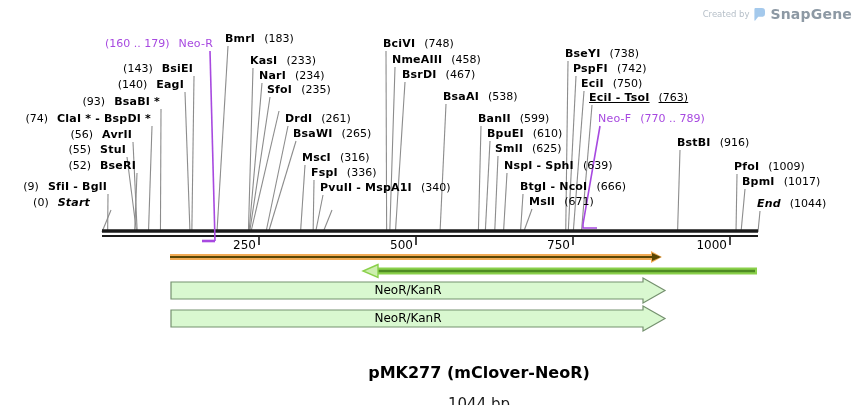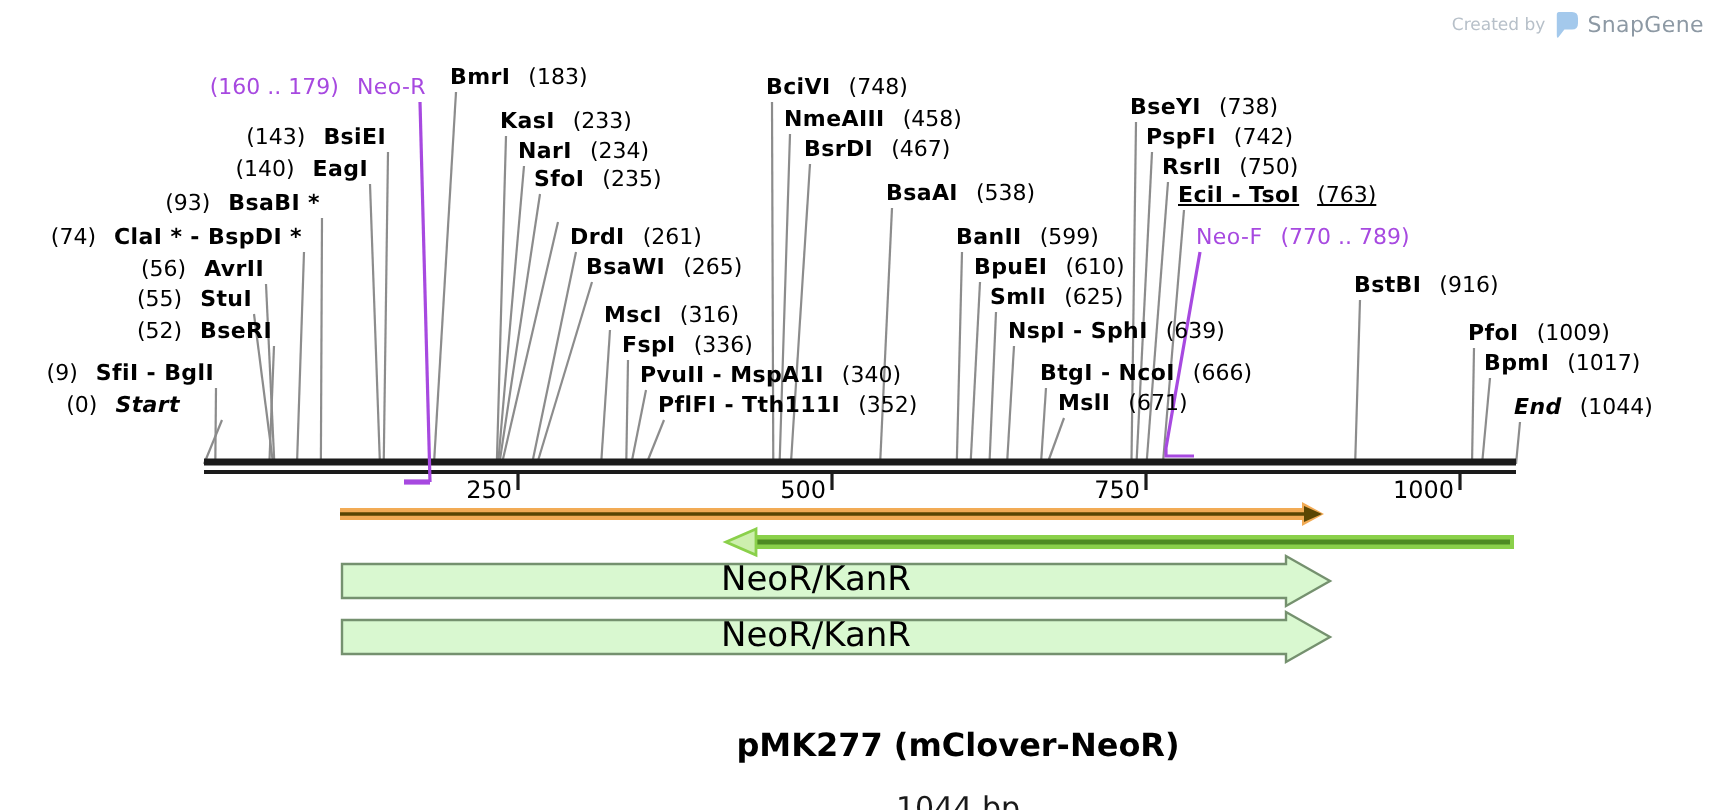--- a/index.html
+++ b/index.html
@@ -1,29 +1,29 @@
 <!DOCTYPE html>
 <html><head>
 <meta charset="utf-8">
 <style>
   html,body{margin:0;padding:0;background:#fff;}
   .stage{position:relative;width:862px;height:405px;background:#ffffff;overflow:hidden;
          font-family:"DejaVu Sans","Liberation Sans",sans-serif;}
   .credit{position:absolute;top:6px;right:10px;display:flex;align-items:center;gap:5px;margin-left:36px;}
   .credit .cby{font-size:8.5px;color:#b7c0c9;}
-  .credit .brand{font-size:11px;color:#8d99a4;font-weight:400;letter-spacing:.2px;}
+  .credit .brand{font-size:14px;color:#8d99a4;font-weight:700;letter-spacing:.2px;}
   #map-svg{position:absolute;left:0;top:0;}
   #labels{position:absolute;left:0;top:0;width:862px;height:405px;}
   .slabel{position:absolute;font-size:11px;line-height:12px;white-space:nowrap;color:#000;}
   .slabel .nm{font-weight:bold;letter-spacing:.2px;}
   .slabel.it .nm{font-style:italic;}
   .slabel .gap{display:inline-block;width:9px;}
   .slabel.primer{color:#a749e0;}
   .slabel.primer .nm{font-weight:normal;}
-  .boxlabel{position:absolute;font-size:17px;line-height:13px;text-align:center;color:#000;white-space:nowrap;}
+  .boxlabel{position:absolute;font-size:12px;line-height:13px;text-align:center;color:#000;white-space:nowrap;}
   .footer{position:absolute;left:0;top:363px;width:862px;text-align:center;padding-left:48px;}
   .footer .title{font-size:16px;font-weight:bold;color:#000;}
   .footer .subtitle{font-size:15px;color:#1a1a1a;margin-top:13px;}
 </style>
 </head>
 <body>
 
 <div class="stage">
 
   <div class="credit">
@@ -111,34 +111,33 @@
       <span class="slabel" style="right: 669px; top: 63px;"><span class="ps">(143)</span><span class="gap"></span><span class="nm">BsiEI</span></span>
       <span class="slabel" style="left: 225px; top: 33px;"><span class="nm">BmrI</span><span class="gap"></span><span class="ps">(183)</span></span>
       <span class="slabel" style="left: 250px; top: 55px;"><span class="nm">KasI</span><span class="gap"></span><span class="ps">(233)</span></span>
       <span class="slabel" style="left: 259px; top: 70px;"><span class="nm">NarI</span><span class="gap"></span><span class="ps">(234)</span></span>
       <span class="slabel" style="left: 267px; top: 84px;"><span class="nm">SfoI</span><span class="gap"></span><span class="ps">(235)</span></span>
       <span class="slabel" style="left: 285px; top: 113px;"><span class="nm">DrdI</span><span class="gap"></span><span class="ps">(261)</span></span>
       <span class="slabel" style="left: 293px; top: 128px;"><span class="nm">BsaWI</span><span class="gap"></span><span class="ps">(265)</span></span>
       <span class="slabel" style="left: 302px; top: 152px;"><span class="nm">MscI</span><span class="gap"></span><span class="ps">(316)</span></span>
       <span class="slabel" style="left: 311px; top: 167px;"><span class="nm">FspI</span><span class="gap"></span><span class="ps">(336)</span></span>
       <span class="slabel" style="left: 320px; top: 182px;"><span class="nm">PvuII - MspA1I</span><span class="gap"></span><span class="ps">(340)</span></span>
-      <span class="slabel" style="left: 329px; top: 197px;"><span class="nm">PflFI - Tth111I</span><span class="gap"></span><span class="ps">(352)</span></span>
       <span class="slabel" style="left: 383px; top: 38px;"><span class="nm">BciVI</span><span class="gap"></span><span class="ps">(748)</span></span>
       <span class="slabel" style="left: 392px; top: 54px;"><span class="nm">NmeAIII</span><span class="gap"></span><span class="ps">(458)</span></span>
       <span class="slabel" style="left: 402px; top: 69px;"><span class="nm">BsrDI</span><span class="gap"></span><span class="ps">(467)</span></span>
       <span class="slabel" style="left: 443px; top: 91px;"><span class="nm">BsaAI</span><span class="gap"></span><span class="ps">(538)</span></span>
       <span class="slabel" style="left: 478px; top: 113px;"><span class="nm">BanII</span><span class="gap"></span><span class="ps">(599)</span></span>
       <span class="slabel" style="left: 487px; top: 128px;"><span class="nm">BpuEI</span><span class="gap"></span><span class="ps">(610)</span></span>
       <span class="slabel" style="left: 495px; top: 143px;"><span class="nm">SmlI</span><span class="gap"></span><span class="ps">(625)</span></span>
       <span class="slabel" style="left: 504px; top: 160px;"><span class="nm">NspI - SphI</span><span class="gap"></span><span class="ps">(639)</span></span>
       <span class="slabel" style="left: 520px; top: 181px;"><span class="nm">BtgI - NcoI</span><span class="gap"></span><span class="ps">(666)</span></span>
       <span class="slabel" style="left: 529px; top: 196px;"><span class="nm">MslI</span><span class="gap"></span><span class="ps">(671)</span></span>
       <span class="slabel" style="left: 565px; top: 48px;"><span class="nm">BseYI</span><span class="gap"></span><span class="ps">(738)</span></span>
       <span class="slabel" style="left: 573px; top: 63px;"><span class="nm">PspFI</span><span class="gap"></span><span class="ps">(742)</span></span>
-      <span class="slabel" style="left: 581px; top: 78px;"><span class="nm">RsrII</span><span class="gap"></span><span class="ps">(750)</span></span>
+      <span class="slabel" style="left: 581px; top: 78px;"><span class="nm">EciI</span><span class="gap"></span><span class="ps">(750)</span></span>
       <span class="slabel" style="left: 589px; top: 92px; text-decoration: underline;"><span class="nm">EciI - TsoI</span><span class="gap"></span><span class="ps">(763)</span></span>
       <span class="slabel" style="left: 677px; top: 137px;"><span class="nm">BstBI</span><span class="gap"></span><span class="ps">(916)</span></span>
       <span class="slabel" style="left: 734px; top: 161px;"><span class="nm">PfoI</span><span class="gap"></span><span class="ps">(1009)</span></span>
       <span class="slabel" style="left: 742px; top: 176px;"><span class="nm">BpmI</span><span class="gap"></span><span class="ps">(1017)</span></span>
       <span class="slabel it" style="left: 757px; top: 198px;"><span class="nm">End</span><span class="gap"></span><span class="ps">(1044)</span></span>
       <span class="slabel primer" style="right: 649px; top: 38px;"><span class="ps">(160 .. 179)</span><span class="gap"></span><span class="nm">Neo-R</span></span>
       <span class="slabel primer" style="left: 598px; top: 113px;"><span class="nm">Neo-F</span><span class="gap"></span><span class="ps">(770 .. 789)</span></span>
     </div>
 
   <div class="footer">

